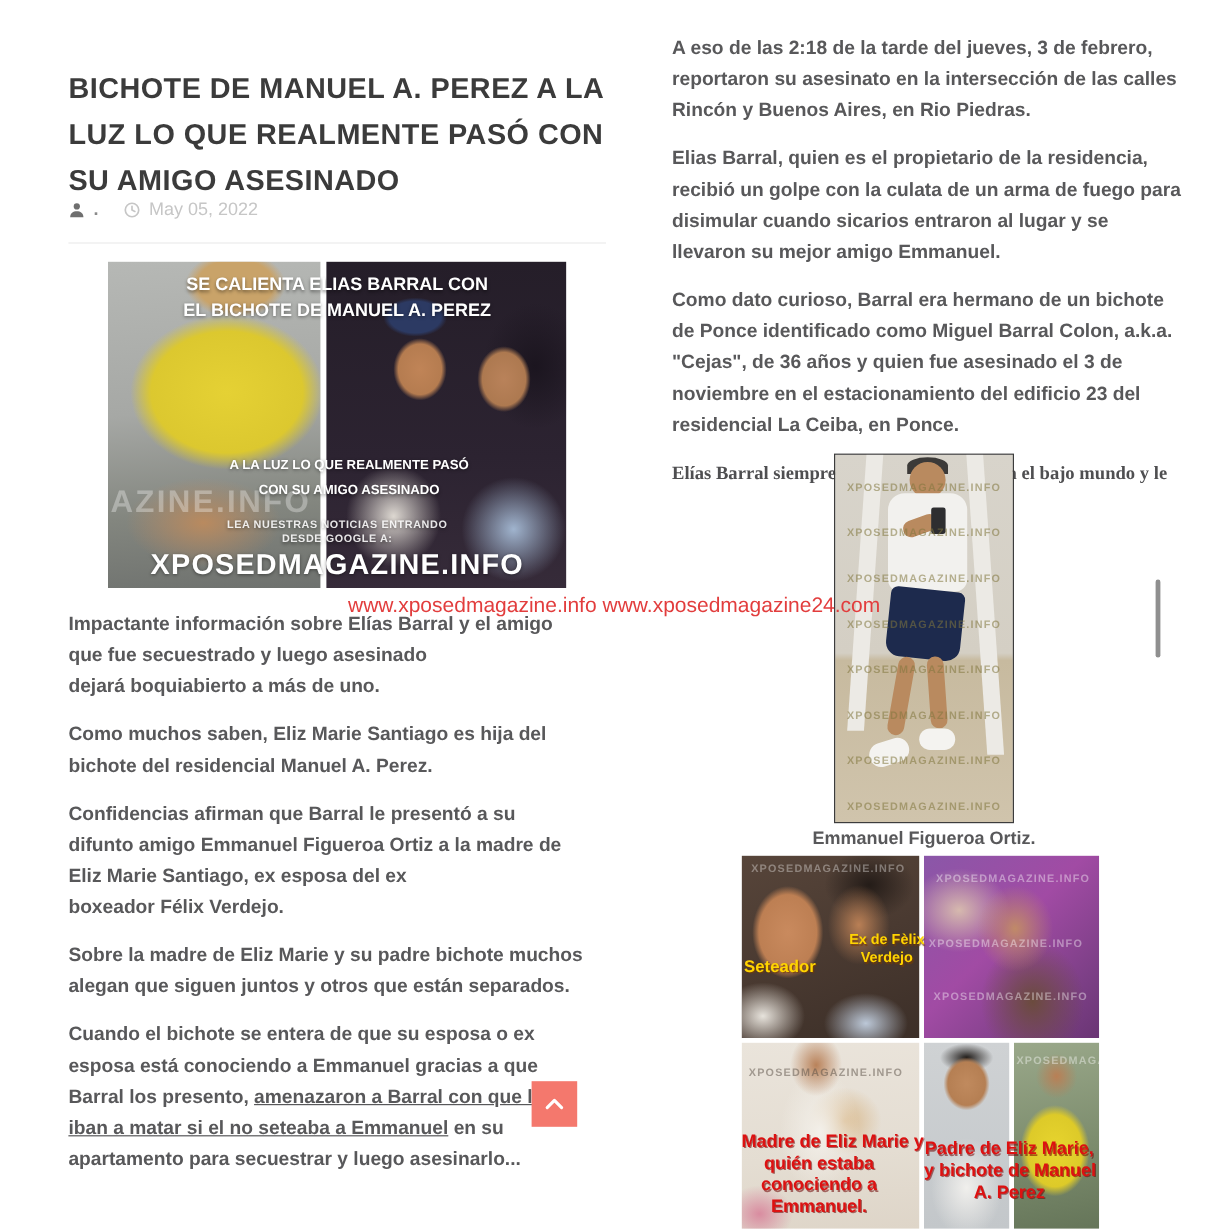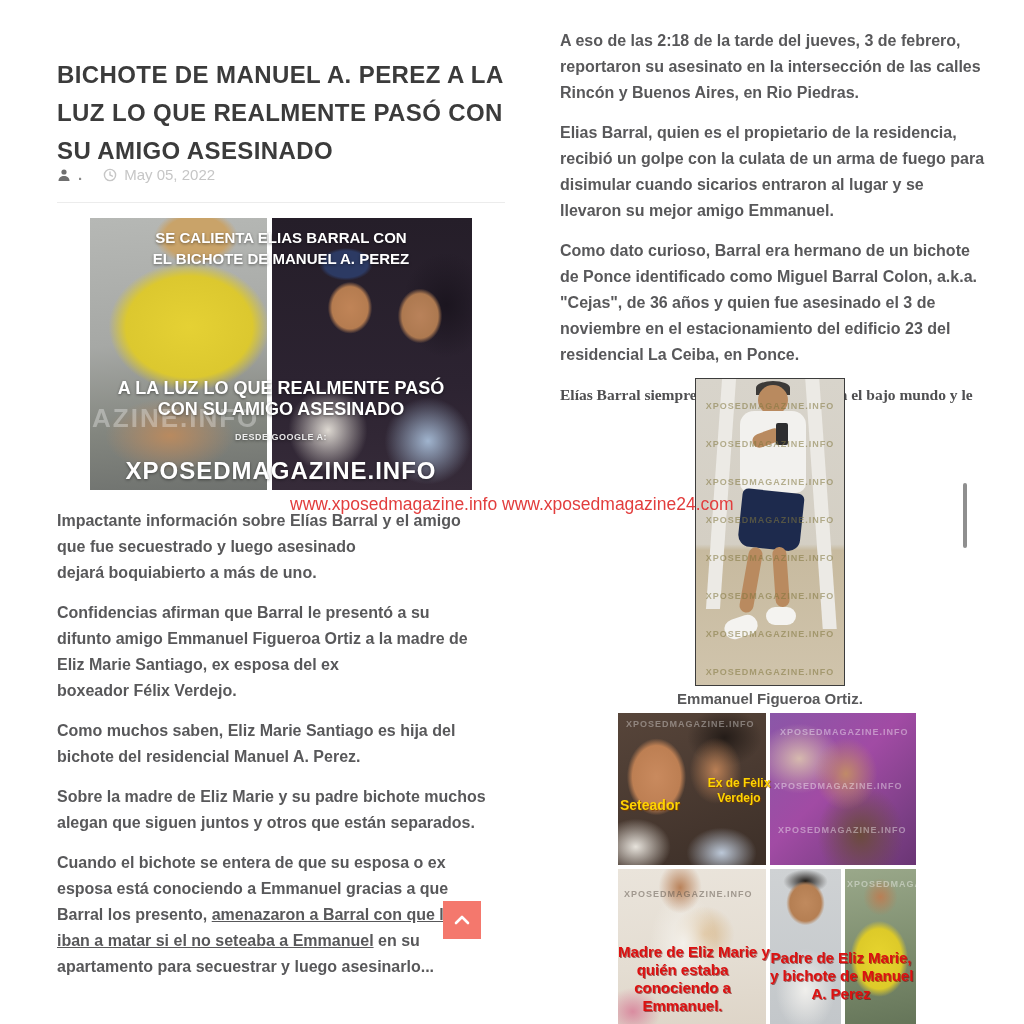--- a/index.html
+++ b/index.html
@@ -27,21 +27,21 @@
      radial-gradient(ellipse 36px 22px at 37% 17%, #2c3a63 0%, #2c3a63 60%, rgba(44,58,99,0) 74%),
      radial-gradient(ellipse 30px 35px at 39% 33%, #c08457 0%, #b57c50 60%, rgba(181,124,80,0) 74%),
      radial-gradient(ellipse 30px 37px at 74% 36%, #b9825a 0%, #ad7950 60%, rgba(173,121,80,0) 74%),
      radial-gradient(ellipse 62px 75px at 87% 32%, #1b151f 0%, rgba(27,21,31,0) 70%),
      radial-gradient(ellipse 58px 62px at 28% 78%, #ddd8d1 0%, rgba(221,216,209,0) 68%),
      radial-gradient(ellipse 62px 62px at 78% 82%, #a0b4ce 0%, rgba(160,180,206,0) 70%),
      linear-gradient(180deg,#251e29 0%,#2c2331 60%,#362b39 100%);}
   .hero-text{position:absolute;left:0;width:100%;text-align:center;color:#ffffff;
     font-weight:bold;text-shadow:0 1px 3px rgba(0,0,0,.45);}
   .hero-top{top:9px;font-size:15px;line-height:21px;}
-  .hero-mid{top:160px;font-size:18px;line-height:21px;}
+  .hero-mid{top:160px;font-size:11px;line-height:21px;margin-left:10px;}
   .hero-small{top:213px;font-size:9px;line-height:12px;letter-spacing:.5px;
     color:rgba(255,255,255,.88);font-weight:600;}
   .hero-site{top:239px;font-size:24px;letter-spacing:1px;}
   .hero-wm{position:absolute;left:2px;top:185px;font-size:26px;font-weight:bold;
     color:rgba(255,255,255,.32);letter-spacing:2px;}
 
   
   .body-copy{font-size:16px;line-height:26px;font-weight:bold;color:#58585a;}
   .left-copy{position:absolute;left:57px;top:508px;width:470px;}
   .left-copy p,.right-copy p{margin:0 0 14px 0;}
@@ -157,40 +157,41 @@
   <div class="hero-right"></div>
   <div class="hero-text hero-top">
     <span class="ln">SE CALIENTA ELIAS BARRAL CON</span>
     <span class="ln">EL BICHOTE DE MANUEL A. PEREZ</span>
   </div>
   <div class="hero-text hero-mid">
     <span class="ln">A LA LUZ LO QUE REALMENTE PASÓ</span>
     <span class="ln">CON SU AMIGO ASESINADO</span>
   </div>
   <div class="hero-text hero-small">
+    <span class="ln">LEA NUESTRAS NOTICIAS ENTRANDO</span>
     <span class="ln">DESDE GOOGLE A:</span>
   </div>
   <div class="hero-text hero-site">XPOSEDMAGAZINE.INFO</div>
 </div>
 
 <div class="left-copy body-copy">
   <p>
     <span class="ln">Impactante información sobre Elías Barral y el amigo</span>
     <span class="ln">que fue secuestrado y luego asesinado</span>
     <span class="ln">dejará boquiabierto a más de uno.</span>
+  </p>
+  <p>
+    <span class="ln">Como muchos saben, Eliz Marie Santiago es hija del</span>
+    <span class="ln">bichote del residencial Manuel A. Perez.</span>
   </p>
   <p>
     <span class="ln">Confidencias afirman que Barral le presentó a su</span>
     <span class="ln">difunto amigo Emmanuel Figueroa Ortiz a la madre de</span>
     <span class="ln">Eliz Marie Santiago, ex esposa del ex</span>
     <span class="ln">boxeador Félix Verdejo.</span>
-  </p>
-  <p>
-    <span class="ln">Como muchos saben, Eliz Marie Santiago es hija del</span>
-    <span class="ln">bichote del residencial Manuel A. Perez.</span>
   </p>
   <p>
     <span class="ln">Sobre la madre de Eliz Marie y su padre bichote muchos</span>
     <span class="ln">alegan que siguen juntos y otros que están separados.</span>
   </p>
   <p>
     <span class="ln">Cuando el bichote se entera de que su esposa o ex</span>
     <span class="ln">esposa está conociendo a Emmanuel gracias a que</span>
     <span class="ln"><span>Barral los presento, </span><span class="ul">amenazaron a Barral con que lo</span></span>
     <span class="ln"><span class="ul">iban a matar si el no seteaba a Emmanuel</span><span> en su</span></span>

